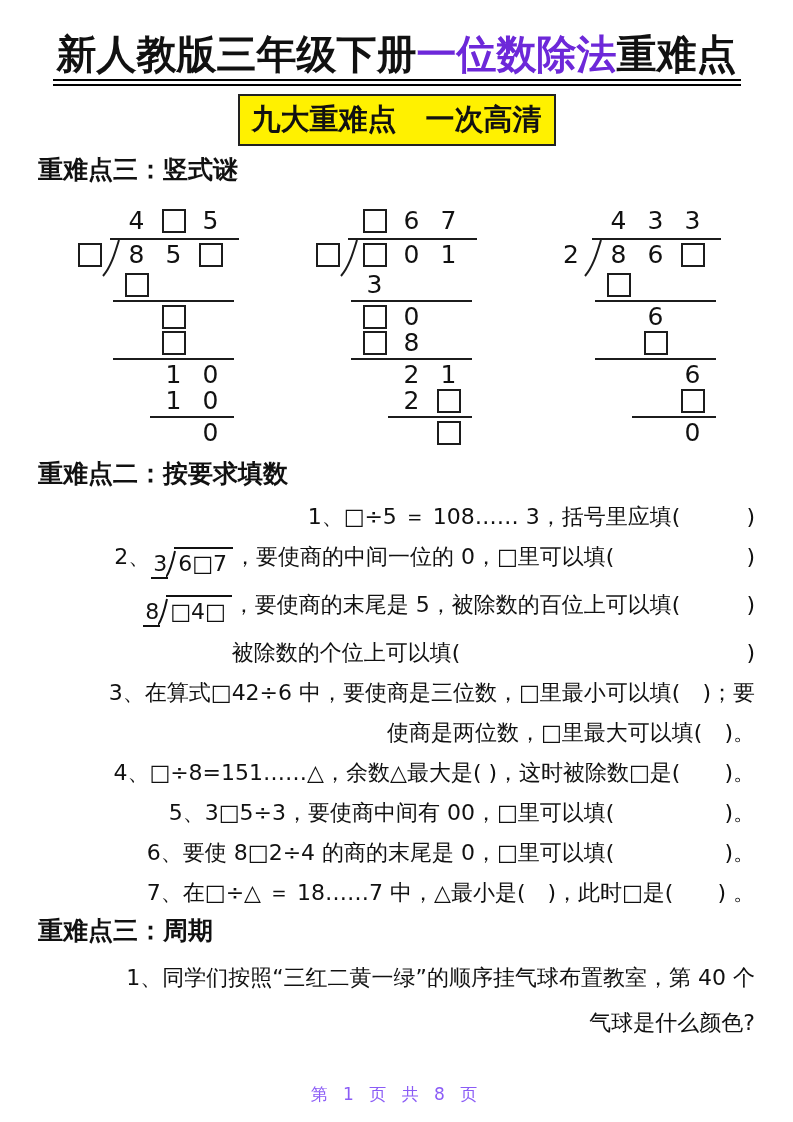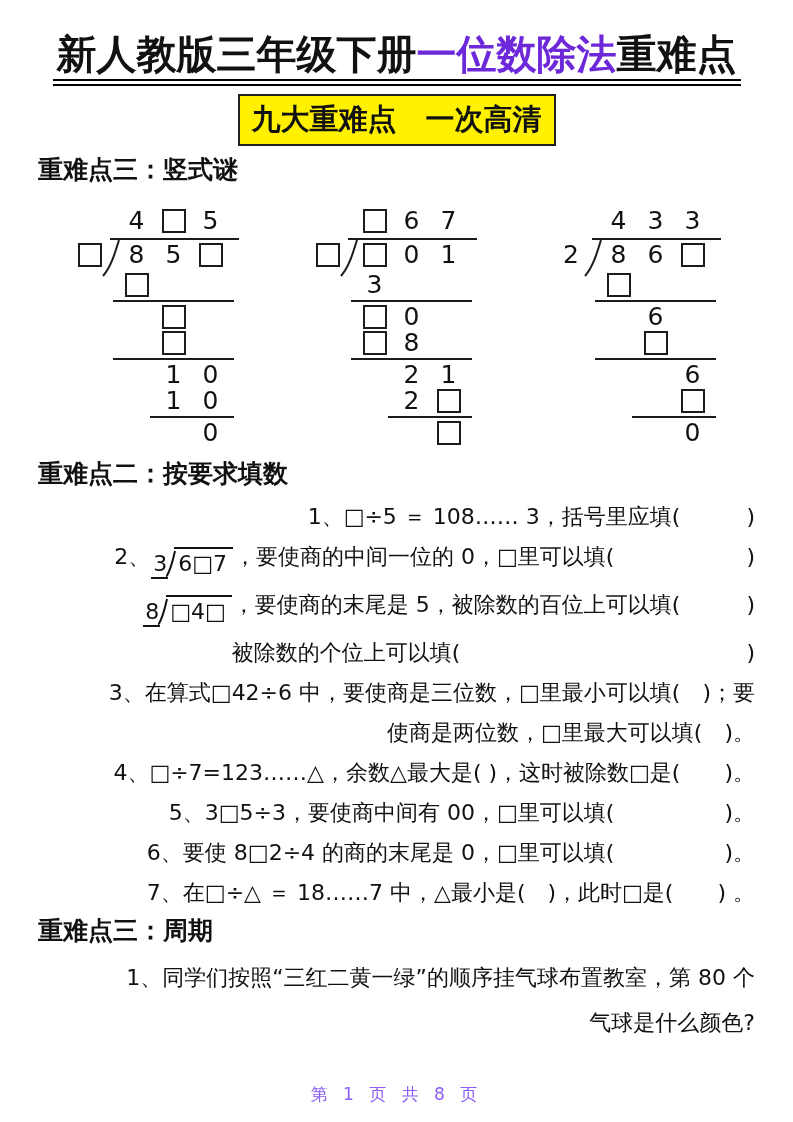--- a/index.html
+++ b/index.html
@@ -207,25 +207,25 @@
           <path d="M9 2 C7 11 4.5 22 0 28" fill="none" stroke="#111" stroke-width="2"></path>
         </svg>
         <span class="ld-dividend">□4□</span>
       </span><span>，要使商的末尾是 5，被除数的百位上可以填(　　　)</span></div>
 
   <div class="q cont">被除数的个位上可以填(　　　　　　　　　　　　　)</div>
 
   <div class="q">3、在算式□42÷6 中，要使商是三位数，□里最小可以填(　)；要</div>
   <div class="q cont">使商是两位数，□里最大可以填(　)。</div>
 
-  <div class="q">4、□÷7=123……△，余数△最大是( )，这时被除数□是(　　)。</div>
+  <div class="q">4、□÷8=151……△，余数△最大是( )，这时被除数□是(　　)。</div>
   <div class="q">5、3□5÷3，要使商中间有 00，□里可以填(　　　　　)。</div>
   <div class="q">6、要使 8□2÷4 的商的末尾是 0，□里可以填(　　　　　)。</div>
   <div class="q">7、在□÷△ ＝ 18……7 中，△最小是(　)，此时□是(　　) 。</div>
 
   <h2 class="section-h">重难点三：周期</h2>
 
-  <div class="q wide">1、同学们按照“三红二黄一绿”的顺序挂气球布置教室，第 80 个</div>
+  <div class="q wide">1、同学们按照“三红二黄一绿”的顺序挂气球布置教室，第 40 个</div>
   <div class="q flush">气球是什么颜色?</div>
 
   <div class="footer">第 1 页 共 8 页</div>
 
 </div>
 
 </body></html>

